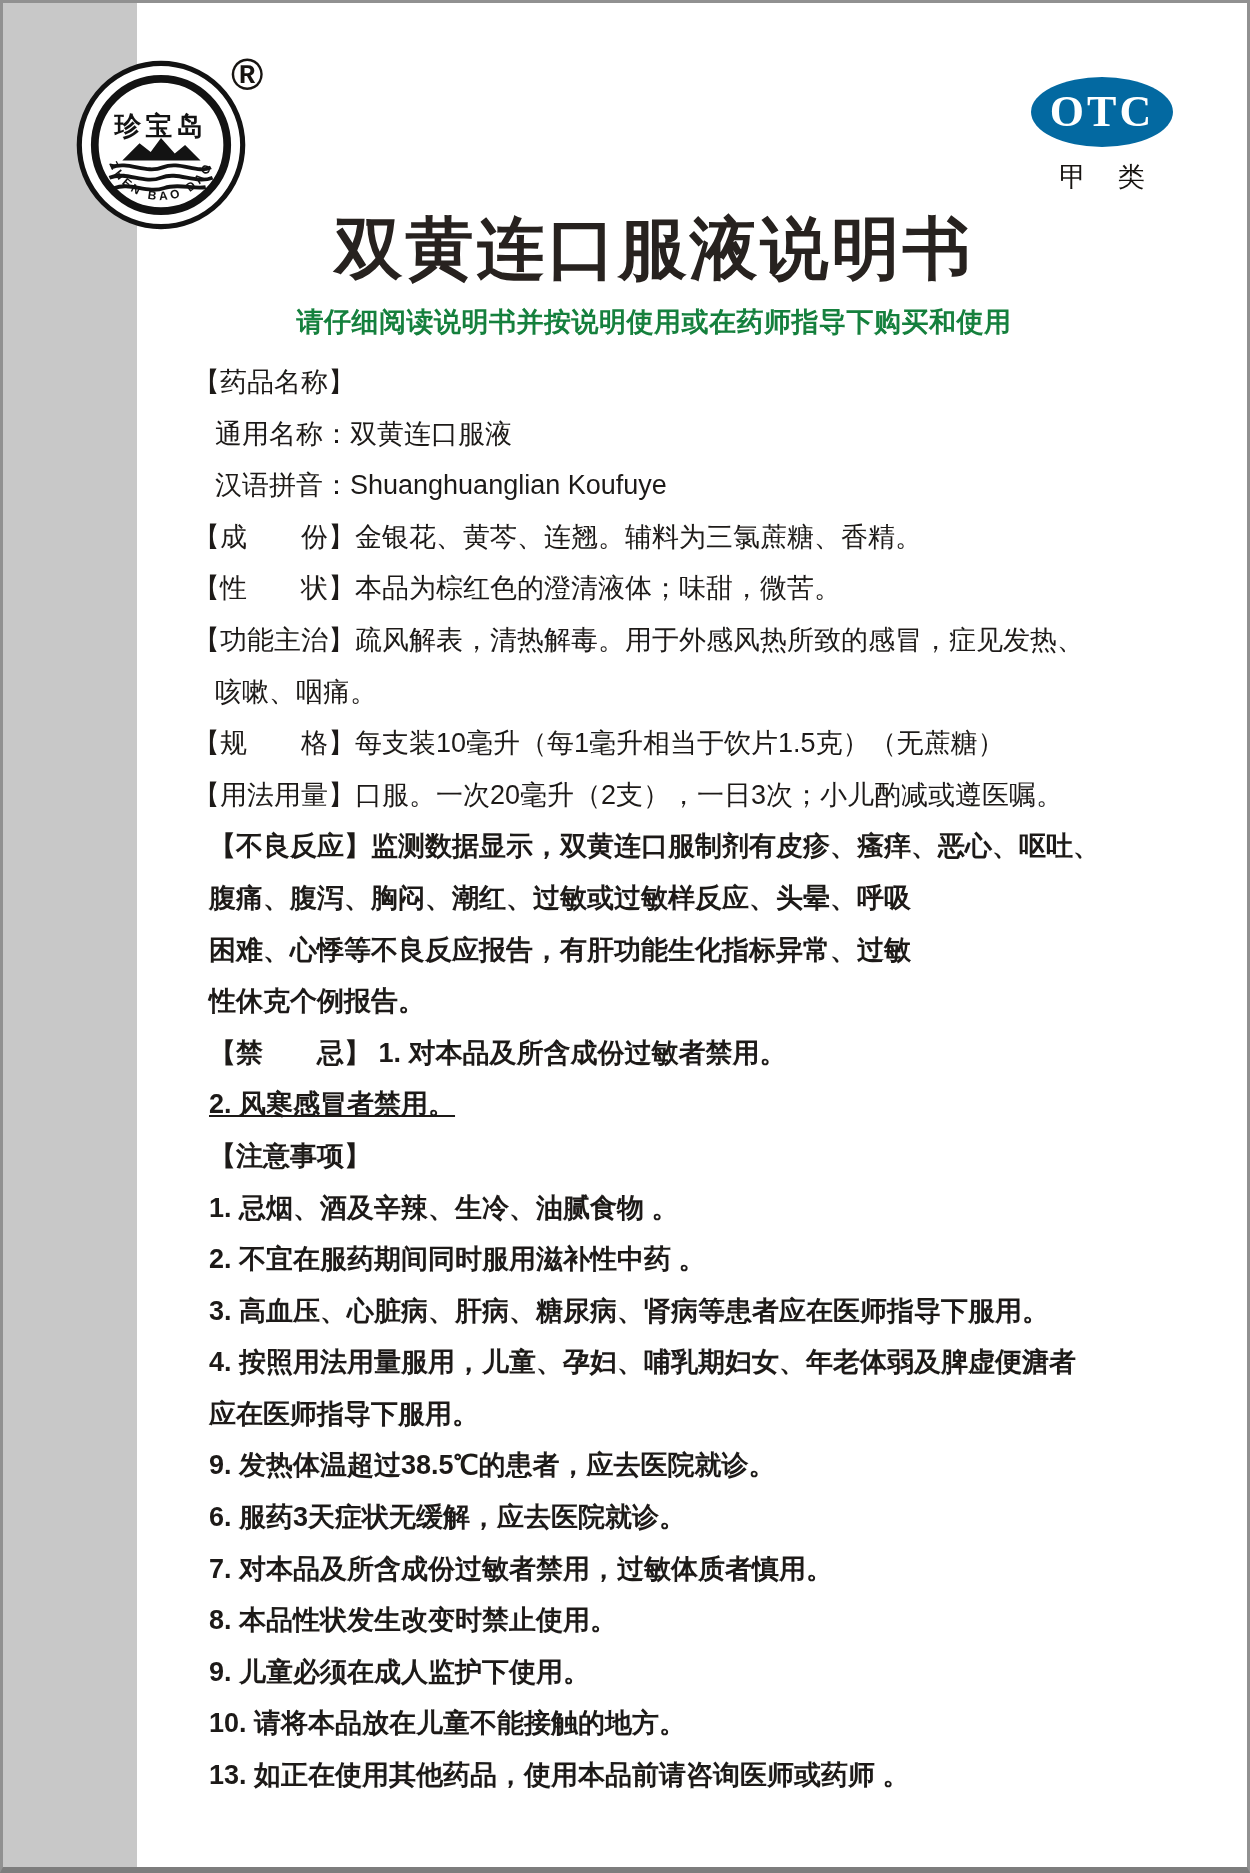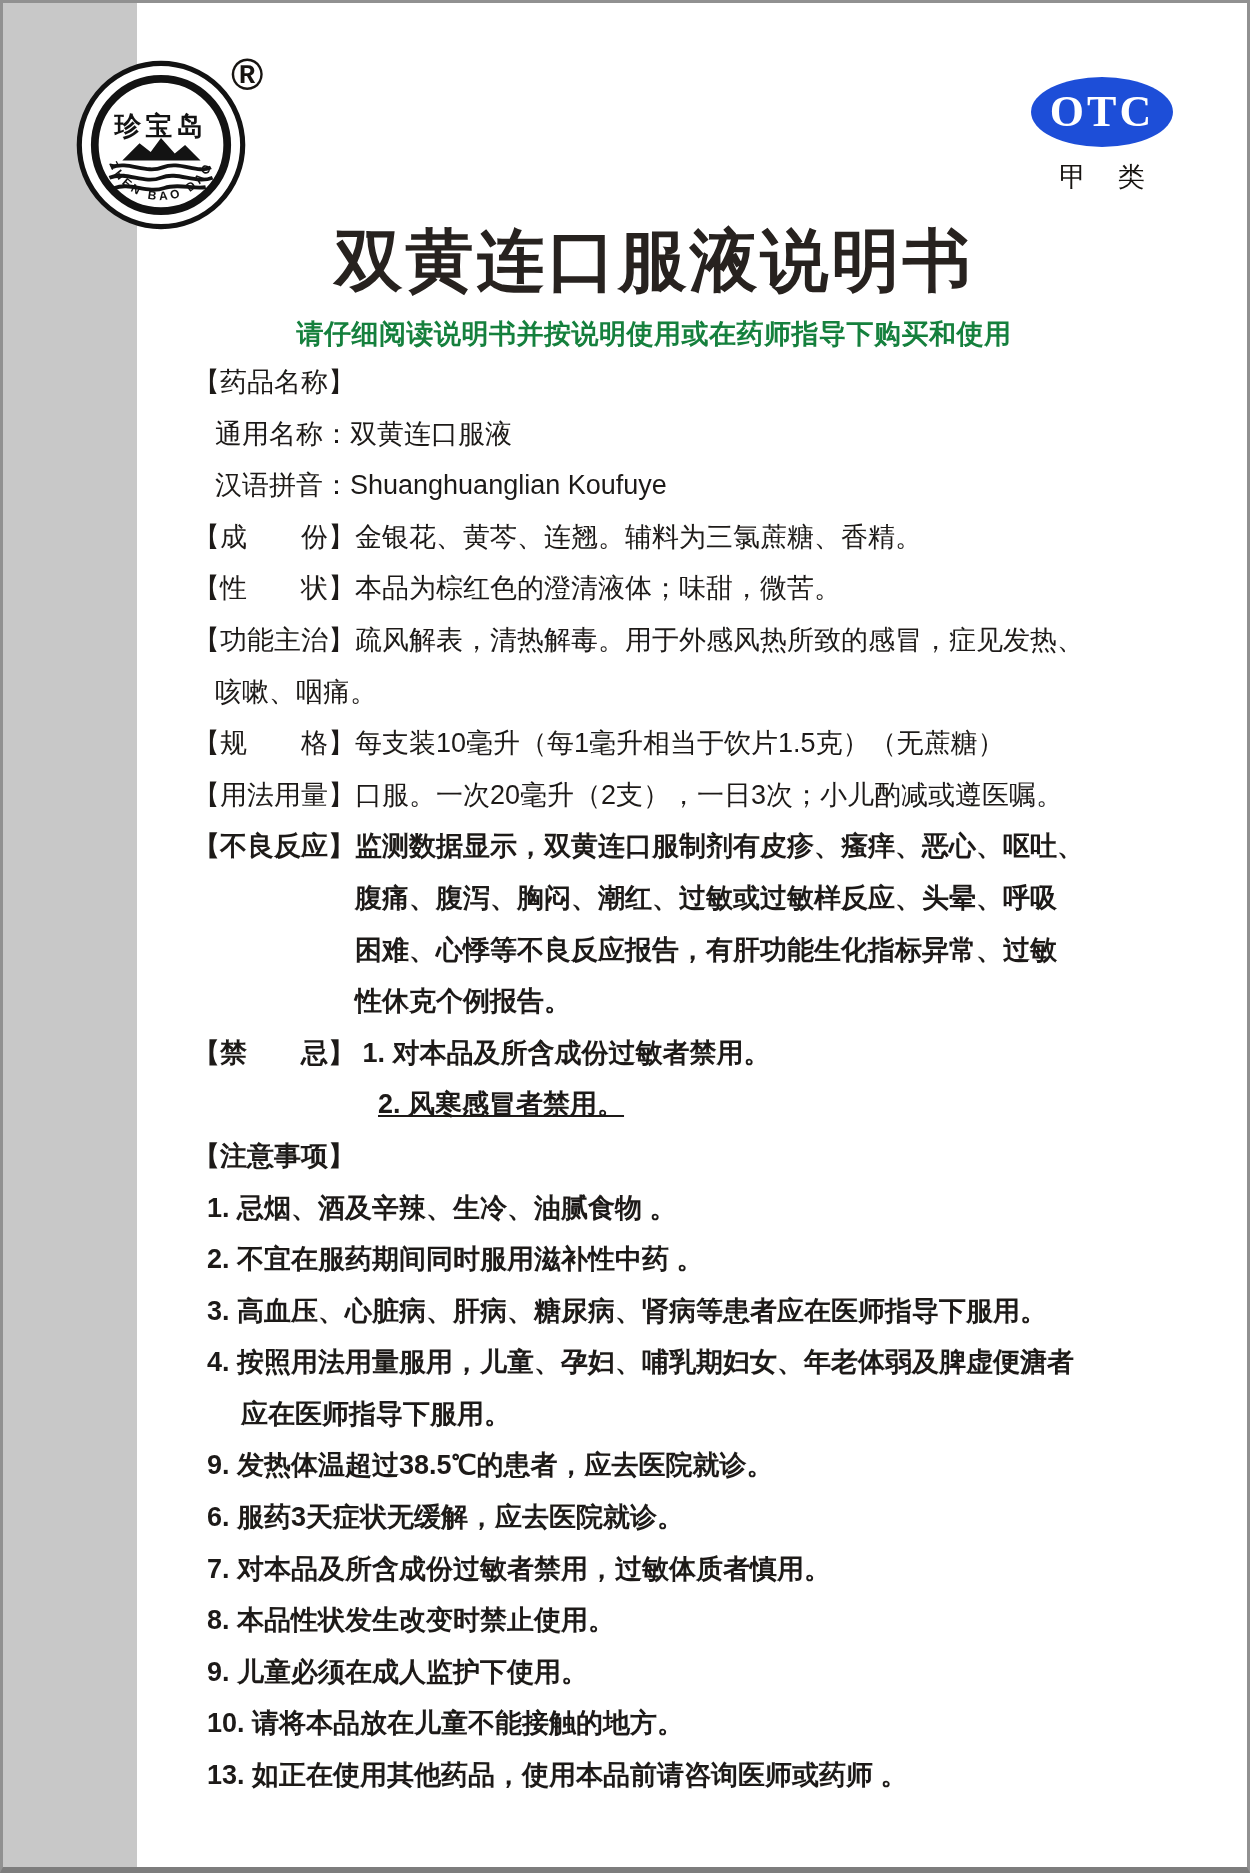--- a/index.html
+++ b/index.html
@@ -8,35 +8,35 @@
     background:#ffffff; border:3px solid #919191; border-bottom:6px solid #7d7d7d;
     font-family:"Liberation Sans", sans-serif; color:#1d1a18; overflow:hidden;
   }
   .sidebar { position:absolute; left:0; top:0; bottom:0; width:134px; background:#c8c8c8; }
 
   .logo-wrap { position:absolute; left:72px; top:56px; width:230px; height:180px; }
   .logo-svg { width:172px; height:172px; display:block; }
   .reg-mark { position:absolute; left:156px; top:-6px; font-size:44px; font-weight:700; color:#171411; line-height:1; }
 
   .otc { position:absolute; left:1028px; top:74px; width:142px; text-align:center; }
-  .otc-oval { width:142px; height:70px; background:#1d4ed8; border-radius:50%;
+  .otc-oval { width:142px; height:70px; background:#0369a1; border-radius:50%;
               display:flex; align-items:center; justify-content:center; }
   .otc-oval span { color:#ffffff; font-family:"Liberation Serif", serif; font-weight:700;
                    font-size:44px; letter-spacing:3px; line-height:1; }
   .otc-class { margin-top:12px; font-size:27px; font-weight:400; letter-spacing:12px; text-indent:12px; color:#171411; }
 
-  .header { position:absolute; left:134px; right:0; top:219px; text-align:center; padding-right:76px; }
+  .header { position:absolute; left:134px; right:0; top:207px; text-align:center; padding-right:76px; }
   .title { margin:0; font-family:"Liberation Serif", serif; font-weight:600;
            font-size:68px; letter-spacing:3px; color:#27221f; line-height:1.15; }
   .subtitle { margin-top:16px; font-size:27px; font-weight:700; letter-spacing:0.5px; color:#15803d; }
 
   .body-text { position:absolute; left:190px; top:354px; right:20px;
                font-size:27px; line-height:51.6px; }
   .line { white-space:nowrap; }
-  .line.bold { font-weight:700; }
+  .line.bold { font-weight:700;margin-left:16px; }
   .l1 { margin-left:22px; }   
   .l2 { margin-left:14px; }   
   .l3 { margin-left:162px; }  
   .l4 { margin-left:185px;text-decoration:underline; }  
   .l5 { margin-left:48px; }   
 </style>
 </head>
 <body>
 
 <div class="page">

